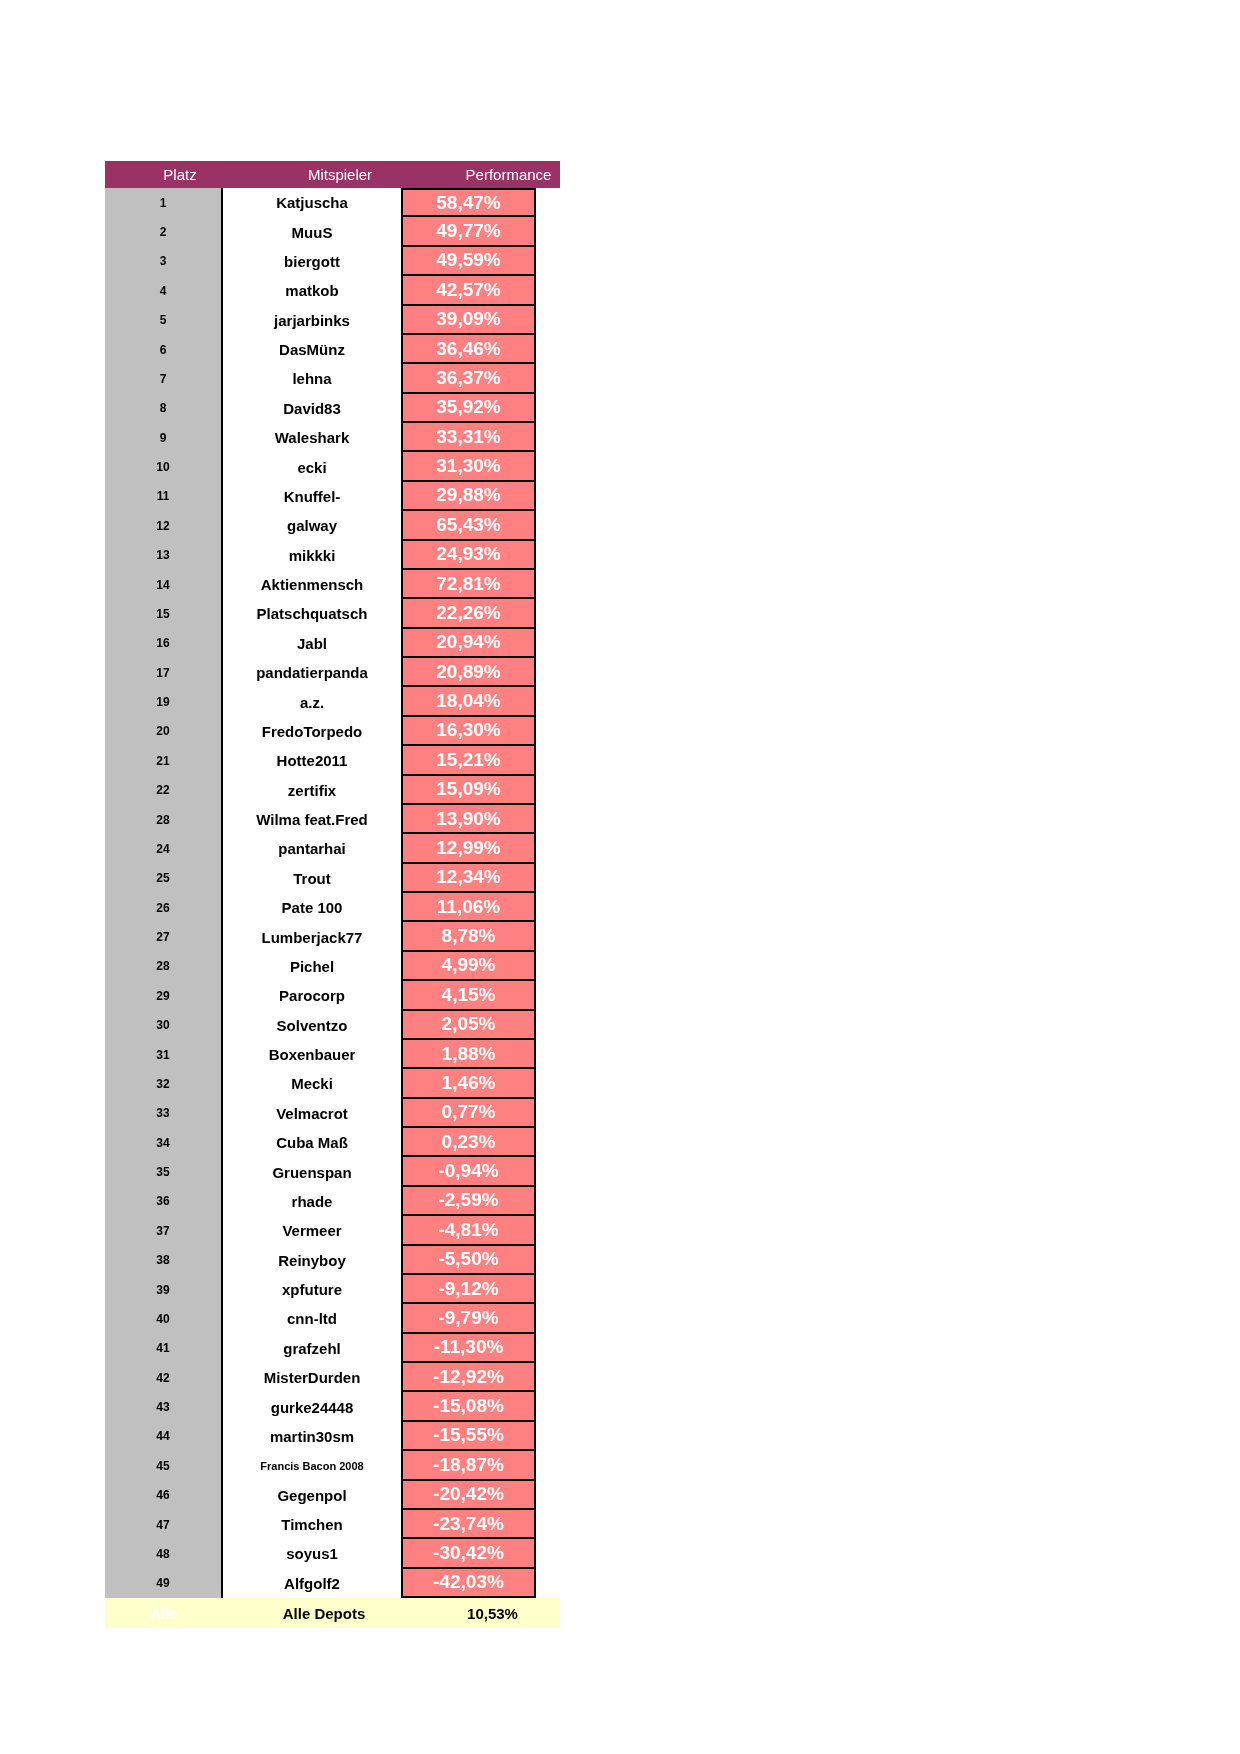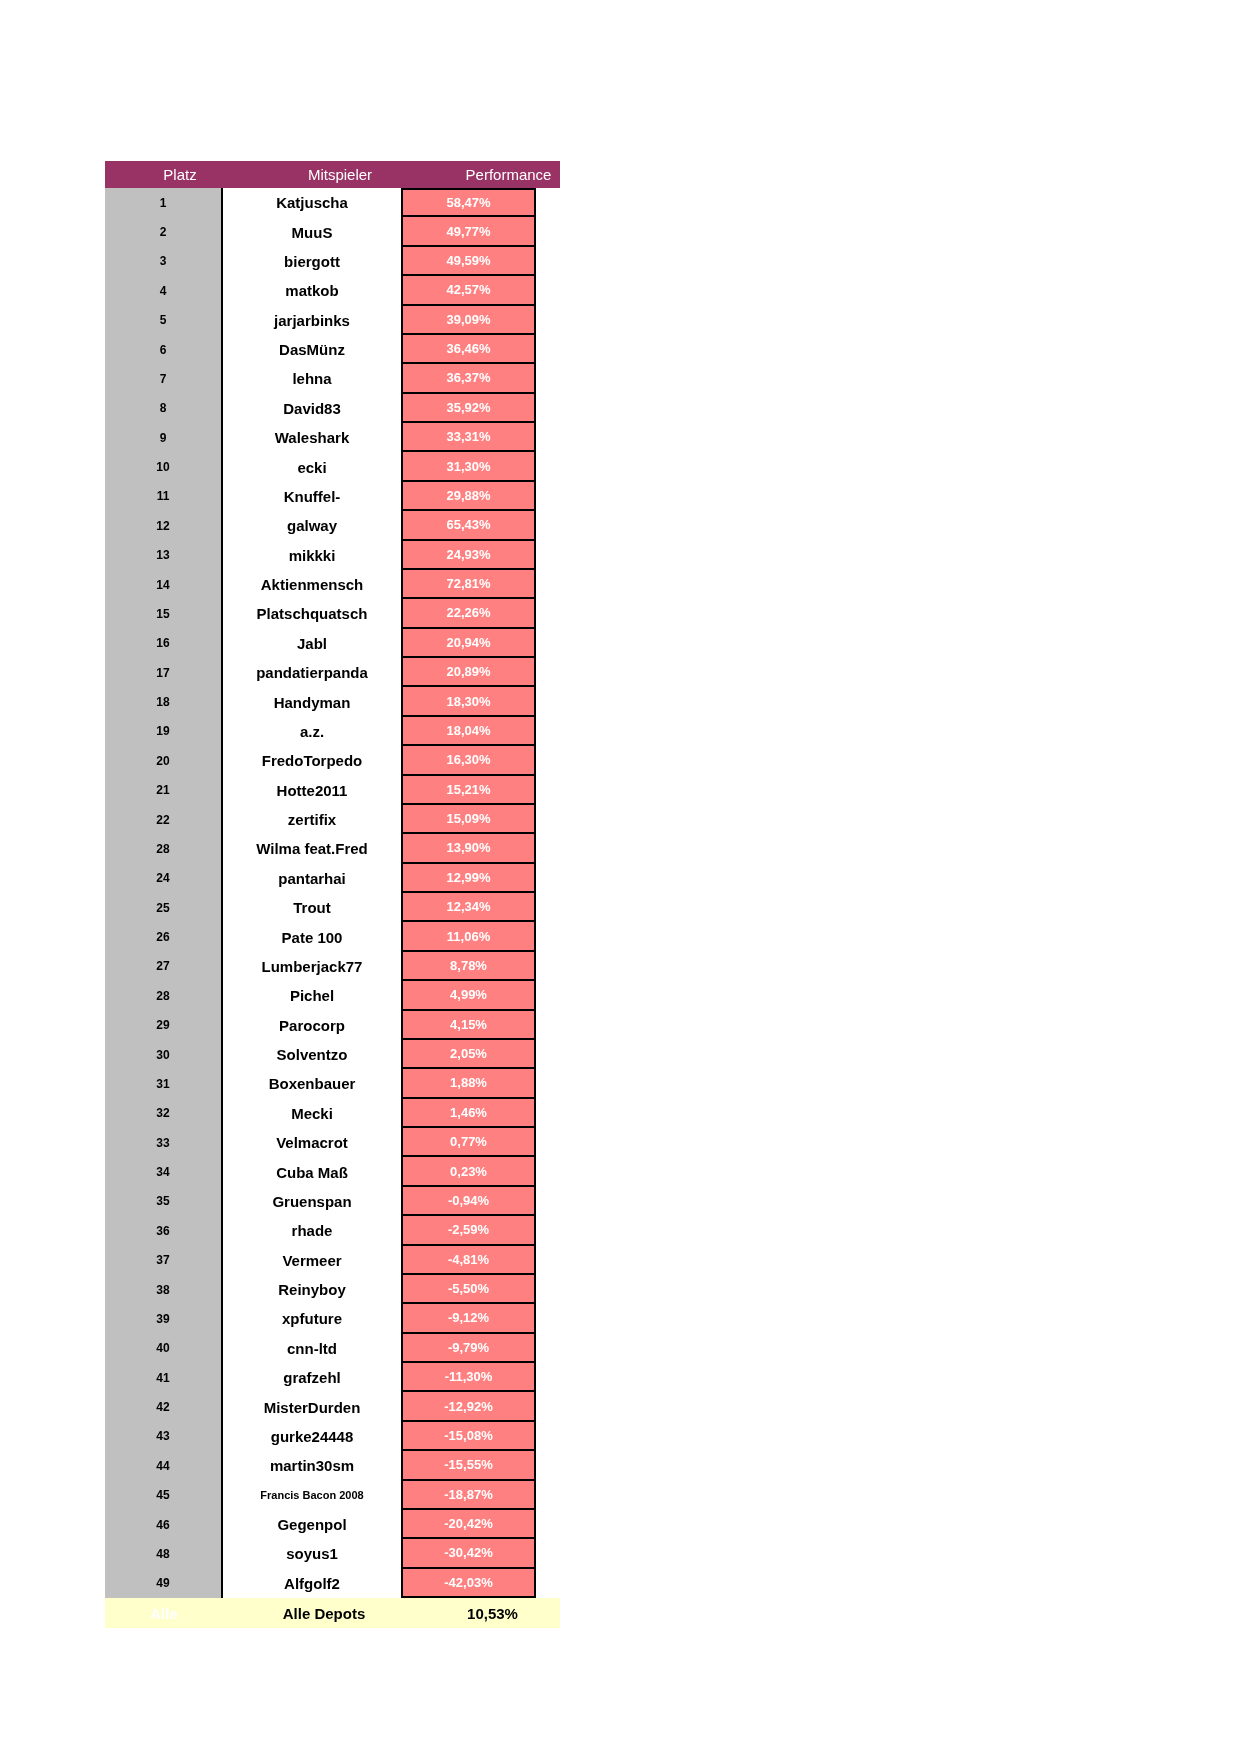--- a/index.html
+++ b/index.html
@@ -62,21 +62,21 @@
     color: #000000;
   }
   .td-name.small { font-size: 11px; }
   .td-perf {
     width: 135px;
     background: var(--perf-bg, #ff8080);
     border: 2px solid var(--border, #000000);
     border-top: none;
     color: var(--perf-text, #ffffff);
     font-weight: bold;
-    font-size: 13px;
+    font-size: 19px;
   }
   .row:first-child .td-perf { border-top: 2px solid var(--border, #000000); }
   .tfoot {
     display: flex;
     height: 30px;
     background: var(--footer-bg, #ffffcc);
     font-weight: bold;
     font-size: 15px;
   }
   .tf {
@@ -179,25 +179,20 @@
           <div class="td td-platz">16</div>
           <div class="td td-name">Jabl</div>
           <div class="td td-perf">20,94%</div>
         </div>
         <div class="row">
           <div class="td td-platz">17</div>
           <div class="td td-name">pandatierpanda</div>
           <div class="td td-perf">20,89%</div>
         </div>
         <div class="row">
-          <div class="td td-platz">18</div>
-          <div class="td td-name">Handyman</div>
-          <div class="td td-perf">18,30%</div>
-        </div>
-        <div class="row">
           <div class="td td-platz">19</div>
           <div class="td td-name">a.z.</div>
           <div class="td td-perf">18,04%</div>
         </div>
         <div class="row">
           <div class="td td-platz">20</div>
           <div class="td td-name">FredoTorpedo</div>
           <div class="td td-perf">16,30%</div>
         </div>
         <div class="row">
@@ -322,20 +317,25 @@
         </div>
         <div class="row">
           <div class="td td-platz">45</div>
           <div class="td td-name small">Francis Bacon 2008</div>
           <div class="td td-perf">-18,87%</div>
         </div>
         <div class="row">
           <div class="td td-platz">46</div>
           <div class="td td-name">Gegenpol</div>
           <div class="td td-perf">-20,42%</div>
+        </div>
+        <div class="row">
+          <div class="td td-platz">47</div>
+          <div class="td td-name">Timchen</div>
+          <div class="td td-perf">-23,74%</div>
         </div>
         <div class="row">
           <div class="td td-platz">48</div>
           <div class="td td-name">soyus1</div>
           <div class="td td-perf">-30,42%</div>
         </div>
         <div class="row">
           <div class="td td-platz">49</div>
           <div class="td td-name">Alfgolf2</div>
           <div class="td td-perf">-42,03%</div>

